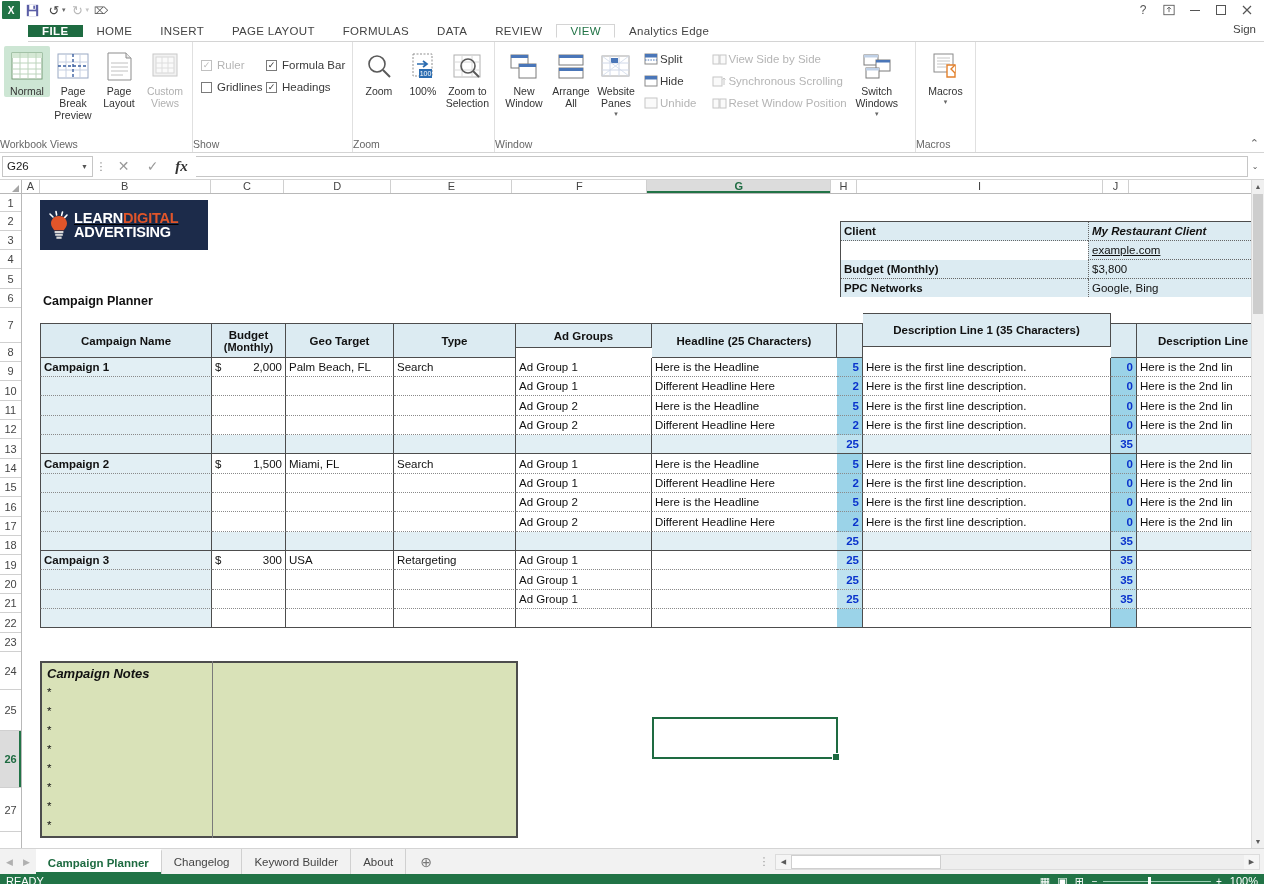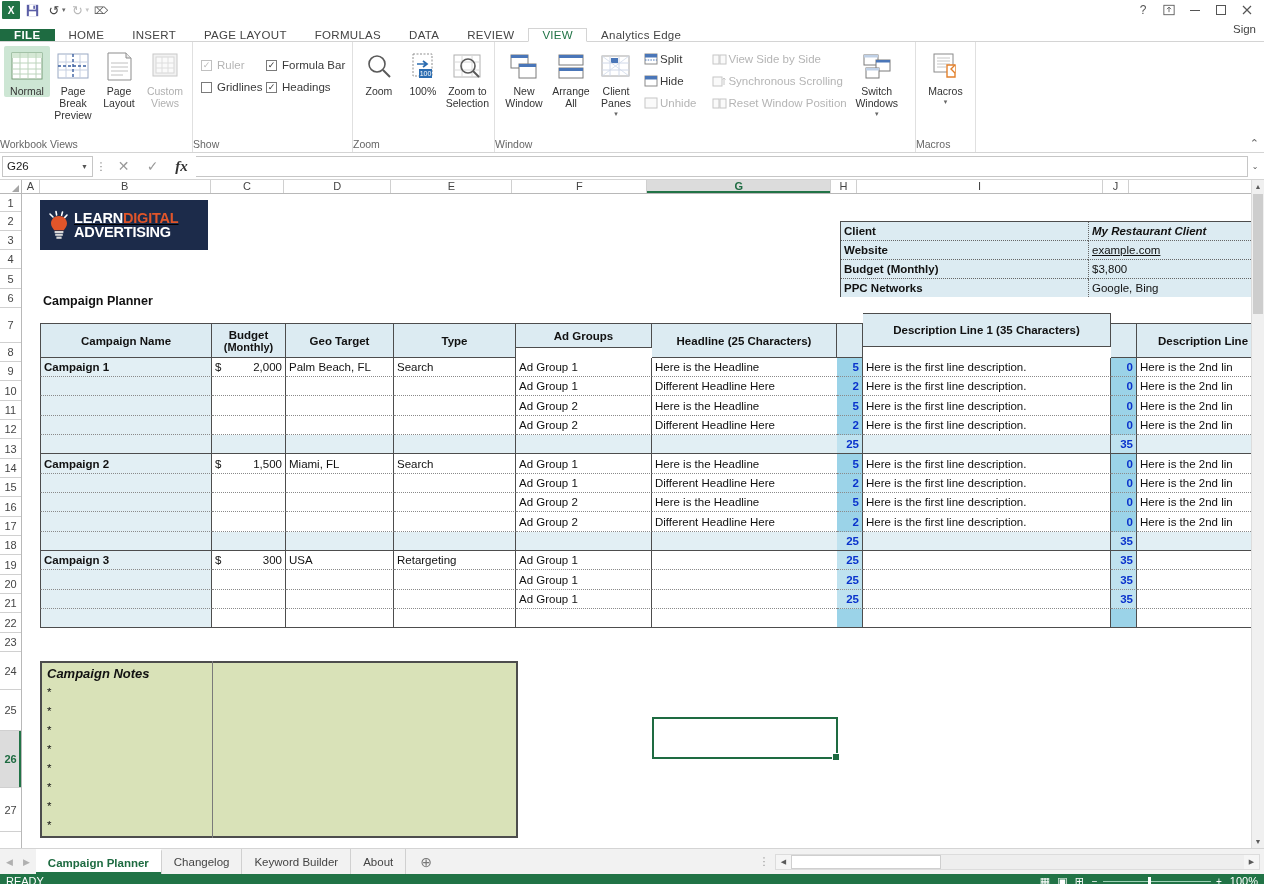--- a/index.html
+++ b/index.html
@@ -54,23 +54,24 @@
   .win-ctrls span {
     width: 26px; height: 18px;
     display: flex; align-items: center; justify-content: center;
     font-size: 12px; color: #555; cursor: pointer;
   }
 
   
   .tabbar {
     height: 22px;
     background: #ffffff;
-    display: flex; align-items: flex-end;
+    display: flex; align-items: center;
     position: relative;
     border-bottom: 1px solid #d4d4d4;
+    margin-left: 28px;
   }
   .tab-file {
     background: #1e6b41;
     color: #fff;
     font-size: 11.5px; font-weight: 600;
     padding: 0 14px;
     display: flex; align-items: center;
     letter-spacing: .4px;
     cursor: pointer;
   }
@@ -585,21 +586,21 @@
         <div class="ico">
           <svg width="32" height="30" viewBox="0 0 32 30">
               <rect x="2" y="4" width="27" height="20" fill="#fff" stroke="#a8a8a8"></rect>
               <g stroke="#d0d8e8">
                 <path d="M10 4v20M19 4v20M2 11h27M2 18h27"></path>
               </g>
               <rect x="11" y="6" width="7" height="5" fill="#4a76b8"></rect>
               <path d="M2 4 L29 24 M29 4 L2 24" stroke="#cfd9ea" stroke-width=".8"></path>
             </svg>
         </div>
-        <div>Client Panes</div>
+        <div>Website Panes</div>
         <div style="font-size:7px;color:#666;margin-top:-1px">▾</div>
       </div>
       <div style="display:flex;flex-direction:column;padding-top:2px;">
         <div class="smallbtn">
           <span class="si">
             <svg width="14" height="13" viewBox="0 0 14 13">
                 <rect x="1" y="1" width="12" height="10" fill="#fff" stroke="#8a8a8a"></rect>
                 <rect x="1" y="1" width="12" height="3.5" fill="#4a76b8"></rect>
                 <path d="M1 7h12" stroke="#4a76b8" stroke-dasharray="1.5,1.2"></path>
               </svg>
@@ -783,21 +784,20 @@
           <div class="logo-l1">
             <span class="w">LEARN</span><span class="o">DIGITAL</span>
           </div>
           <div class="logo-l2">ADVERTISING</div>
         </div>
       </div>
       <div class="cell bold" style="left:18px; top:97px; width:172px; height:20px; font-size:12.5px;">Campaign Planner</div>
 
       <div style="position:absolute; left:818px; top:27px; width:430px; height:76px; border:1px solid #4d4d4d;"></div>
       <div class="cell fill-hdr bold" style="left:819px; top:28px; width:247px; height:19px; border-bottom:1px dotted #666;">Client</div>
-      <div class="cell fill-hdr bold" style="left:819px; top:47px; width:247px; height:19px; border-bottom:1px dotted #666;">Website</div>
       <div class="cell fill-hdr bold" style="left:819px; top:66px; width:247px; height:19px; border-bottom:1px dotted #666;">Budget (Monthly)</div>
       <div class="cell fill-hdr bold" style="left:819px; top:85px; width:247px; height:18px;">PPC Networks</div>
       <div class="cell fill-hdr bold ital" style="left:1066px; top:28px; width:181px; height:19px; border-left:1px dotted #666; border-bottom:1px dotted #666;">My Restaurant Client</div>
       <div class="cell fill-hdr" style="left:1066px; top:47px; width:181px; height:19px; border-left:1px dotted #666; border-bottom:1px dotted #666;">
           <span style="text-decoration:underline">example.com</span>
         </div>
       <div class="cell fill-hdr" style="left:1066px; top:66px; width:181px; height:19px; border-left:1px dotted #666; border-bottom:1px dotted #666;">$3,800</div>
       <div class="cell fill-hdr" style="left:1066px; top:85px; width:181px; height:18px; border-left:1px dotted #666;">Google, Bing</div>
 
       <div class="cell fill-hdr c-center bold bt bb bl br" style="left:18px;  top:129px; width:172px; height:35px;">Campaign Name</div>

